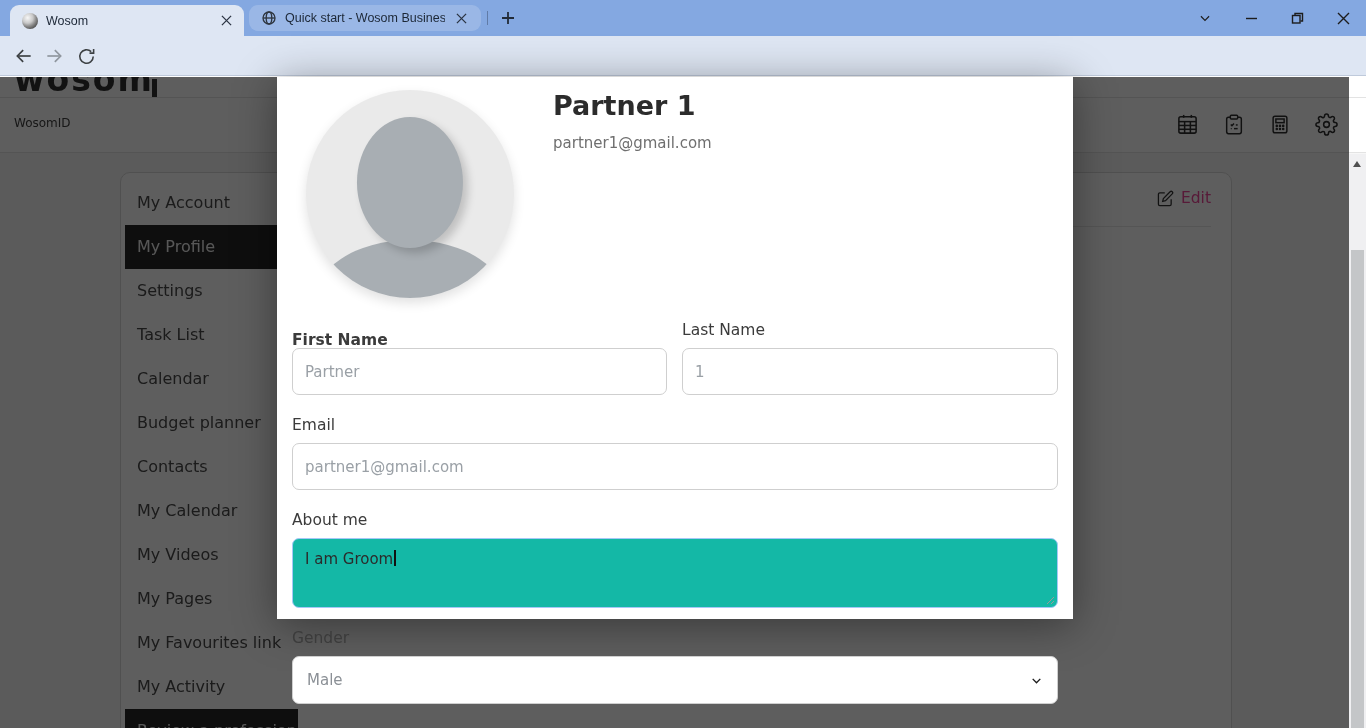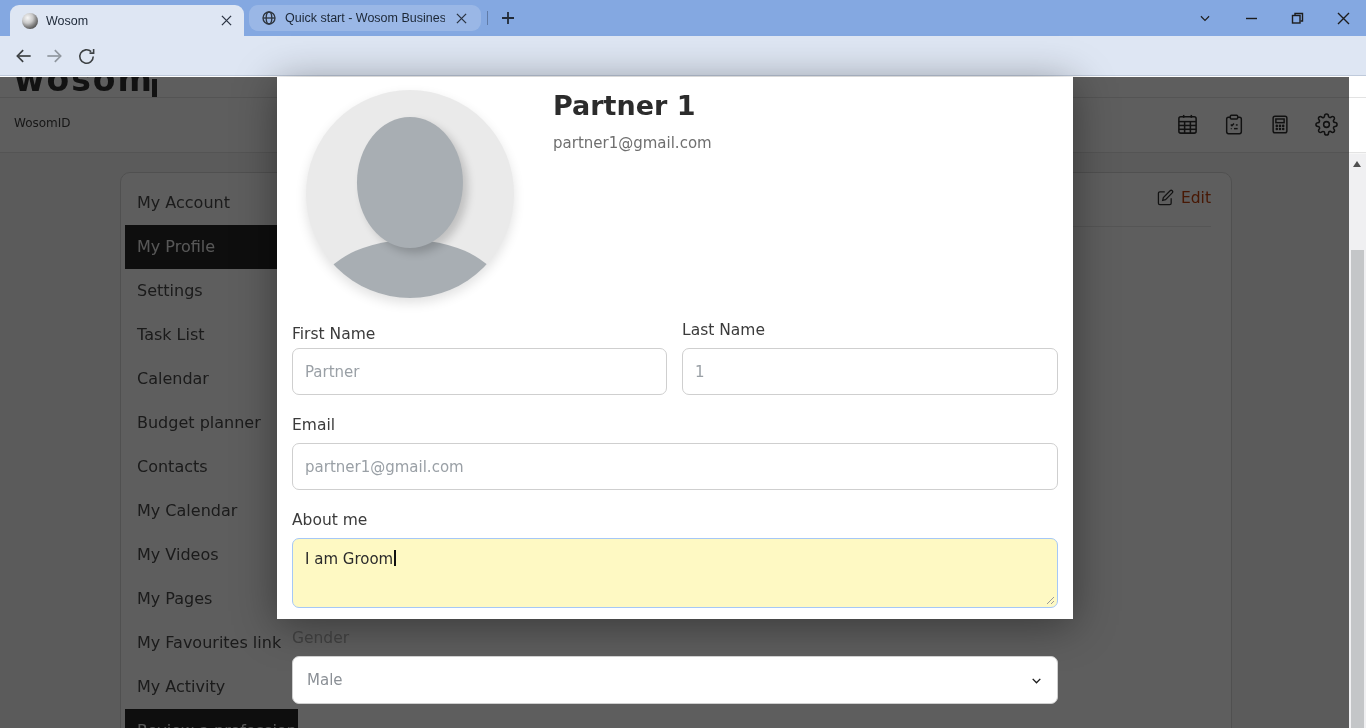--- a/index.html
+++ b/index.html
@@ -34,38 +34,38 @@
   .logo-mark { position:absolute; left:152px; top:2px; width:5px; height:18px; background:#333; }
   .site-nav { position:absolute; left:0; top:20px; width:100%; height:56px; background:#fff; border-top:1px solid #e3e3e3; border-bottom:1px solid #e3e3e3; font-family:"DejaVu Sans", sans-serif; }
   .nav-brand { position:absolute; left:14px; top:18px; font-size:12px; color:#3f3f3f; }
   .site-nav-icons { position:absolute; right:28px; top:15px; display:flex; gap:24px; align-items:center; }
   .site-nav-icons svg { stroke:#2f2f2f; }
 
   .main-panel { position:absolute; left:120px; top:95px; width:1112px; height:600px; background:#fff; border:1px solid #d9d9d9; border-radius:10px; font-family:"DejaVu Sans", sans-serif; }
   .side-menu { position:absolute; left:4px; top:8px; width:173px; }
   .menu-item { height:44px; line-height:44px; padding-left:12px; font-size:16px; color:#4a4a4a; white-space:nowrap; }
   .menu-item.active { background:#262626; color:#ececec; }
-  .edit-head { position:absolute; right:20px; top:16px; display:flex; align-items:flex-start; gap:7px; font-size:15.5px; color:#c2410c; }
+  .edit-head { position:absolute; right:20px; top:16px; display:flex; align-items:flex-end; gap:7px; font-size:15.5px; color:#ec4899; }
   .edit-divider { position:absolute; left:178px; right:20px; top:53px; height:1px; background:#e6e6e6; }
 
   .dim-overlay { position:absolute; left:0; top:0; width:1349px; height:651px; background:rgba(0,0,0,0.63); }
 
   
   .modal { position:absolute; left:277px; top:0px; width:796px; height:542px; background:#fff; box-shadow:0 6px 40px rgba(0,0,0,0.4); font-family:"DejaVu Sans", sans-serif; }
   .avatar { position:absolute; left:29px; top:13px; width:208px; height:208px; border-radius:50%; background:#eaeaea; overflow:hidden; box-shadow:0 5px 12px rgba(0,0,0,0.12); }
   .avatar .shoulders { position:absolute; left:50%; transform:translateX(-50%); bottom:-34%; width:94%; height:62%; background:#a8aeb3; border-radius:50%; }
   .avatar .head { position:absolute; left:50%; transform:translateX(-50%); top:13%; width:51%; height:63%; background:#a8aeb3; border-radius:50%; box-shadow:5px 5px 9px rgba(0,0,0,0.18); }
   .m-title { position:absolute; left:276px; top:13px; font-size:27px; font-weight:bold; color:#2c2c2c; }
   .m-email { position:absolute; left:276px; top:57px; font-size:15px; color:#6f6f6f; }
   .m-member { position:absolute; left:276px; top:96px; font-size:15px; color:#6f6f6f; }
 
   .f-label { position:absolute; font-size:15.5px; color:#3b3b3b; }
   .f-input { position:absolute; height:47px; border:1px solid #cfcfcf; border-radius:7px; padding:0 12px; font-size:15px; color:#333; font-family:"DejaVu Sans", sans-serif; background:#fff; outline:none; }
   .f-input::placeholder { color:#9aa0a6; opacity:1; }
-  .f-textarea { position:absolute; left:15px; top:461px; width:766px; height:70px; border:1px solid #a5c8f7; border-radius:7px; padding:11px 12px; font-size:15px; color:#2b2b2b; background:#fef9c3; }
+  .f-textarea { position:absolute; left:15px; top:461px; width:766px; height:70px; border:1px solid #a5c8f7; border-radius:7px; padding:11px 12px; font-size:15px; color:#2b2b2b; background:#14b8a6; }
   .caret { display:inline-block; width:1.5px; height:16px; background:#111; vertical-align:-2px; margin-left:1px; }
   .resize-grip { position:absolute; right:2px; bottom:2px; }
   .f-select { position:absolute; left:15px; top:579px; width:766px; height:48px; border:1px solid #cfcfcf; border-radius:7px; display:flex; align-items:center; padding:0 14px; font-size:15px; color:#8b9096; background:#fff; }
   .f-select .chev { margin-left:auto; }
 
   
   .scrollbar { position:absolute; left:1349px; top:77px; width:17px; height:651px; background:#f0f0f2; }
   .sb-thumb { position:absolute; left:2px; top:96px; width:13px; height:516px; background:#c4c6c8; }
   .sb-arrow { position:absolute; left:4px; width:0; height:0; }
   .sb-up { top:7px; border-left:4.5px solid transparent; border-right:4.5px solid transparent; border-bottom:6px solid #505050; }
@@ -274,21 +274,21 @@
   <div class="dim-overlay"></div>
 
   <div class="modal">
     <div class="avatar">
       <div class="shoulders"></div>
       <div class="head"></div>
     </div>
     <div class="m-title">Partner 1</div>
     <div class="m-email">partner1@gmail.com</div>
 
-    <div class="f-label" style="left:15px; top:248px;">First Name</div>
+    <div class="f-label" style="left:15px; top:254px;font-weight:bold;">First Name</div>
     <input class="f-input" style="left: 15px; top: 271px; width: 375px;" placeholder="Partner">
 
     <div class="f-label" style="left:405px; top:244px;">Last Name</div>
     <input class="f-input" style="left: 405px; top: 271px; width: 376px;" placeholder="1">
 
     <div class="f-label" style="left:15px; top:339px;">Email</div>
     <input class="f-input" style="left: 15px; top: 366px; width: 766px;" placeholder="partner1@gmail.com">
 
     <div class="f-label" style="left:15px; top:434px;">About me</div>
     <div class="f-textarea" role="textbox">

